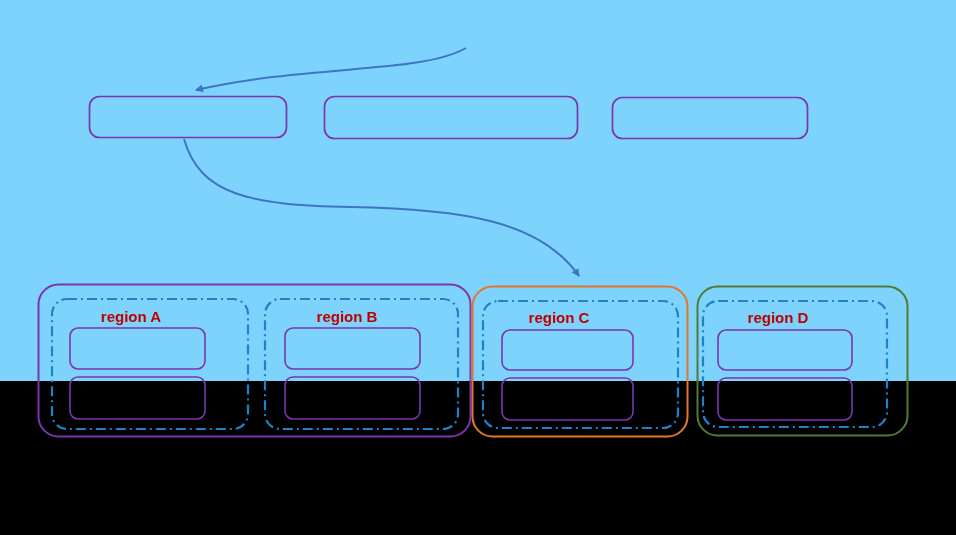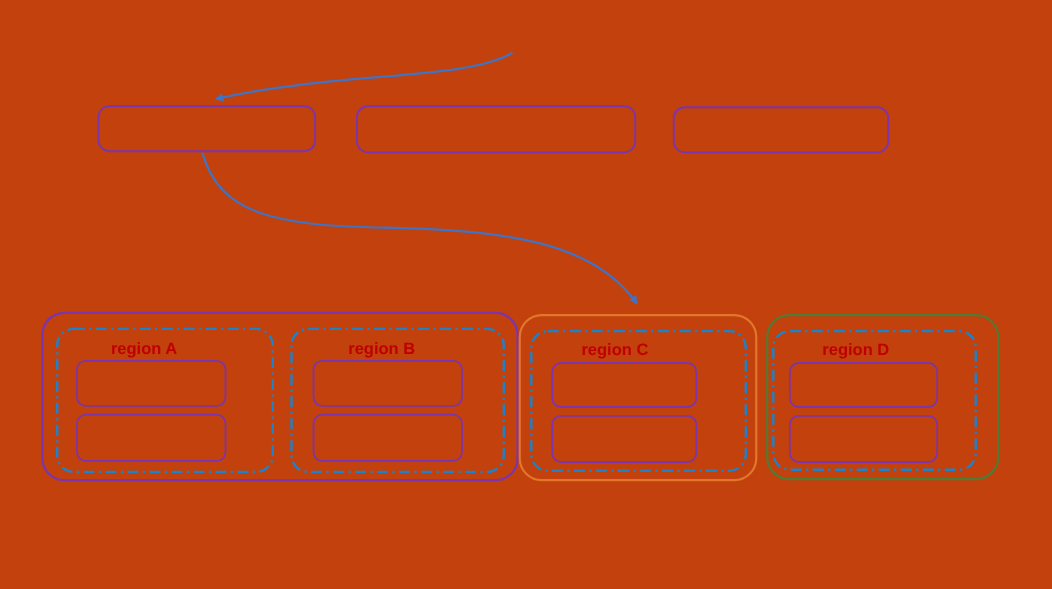--- a/index.html
+++ b/index.html
@@ -7,22 +7,22 @@
     padding: 0;
     background: #000000;
     width: 956px;
     height: 535px;
     overflow: hidden;
     font-family: "Liberation Sans", sans-serif;
   }
   .canvas {
     position: relative;
     width: 956px;
-    height: 535px;
-    background: #c2410c;
+    height: 381px;
+    background: #7dd3fc;
   }
   svg { display: block; }
   .region-label {
     font-family: "Liberation Sans", sans-serif;
     font-weight: bold;
     font-size: 15px;
     fill: #c00000;
   }
 </style>
 </head>

